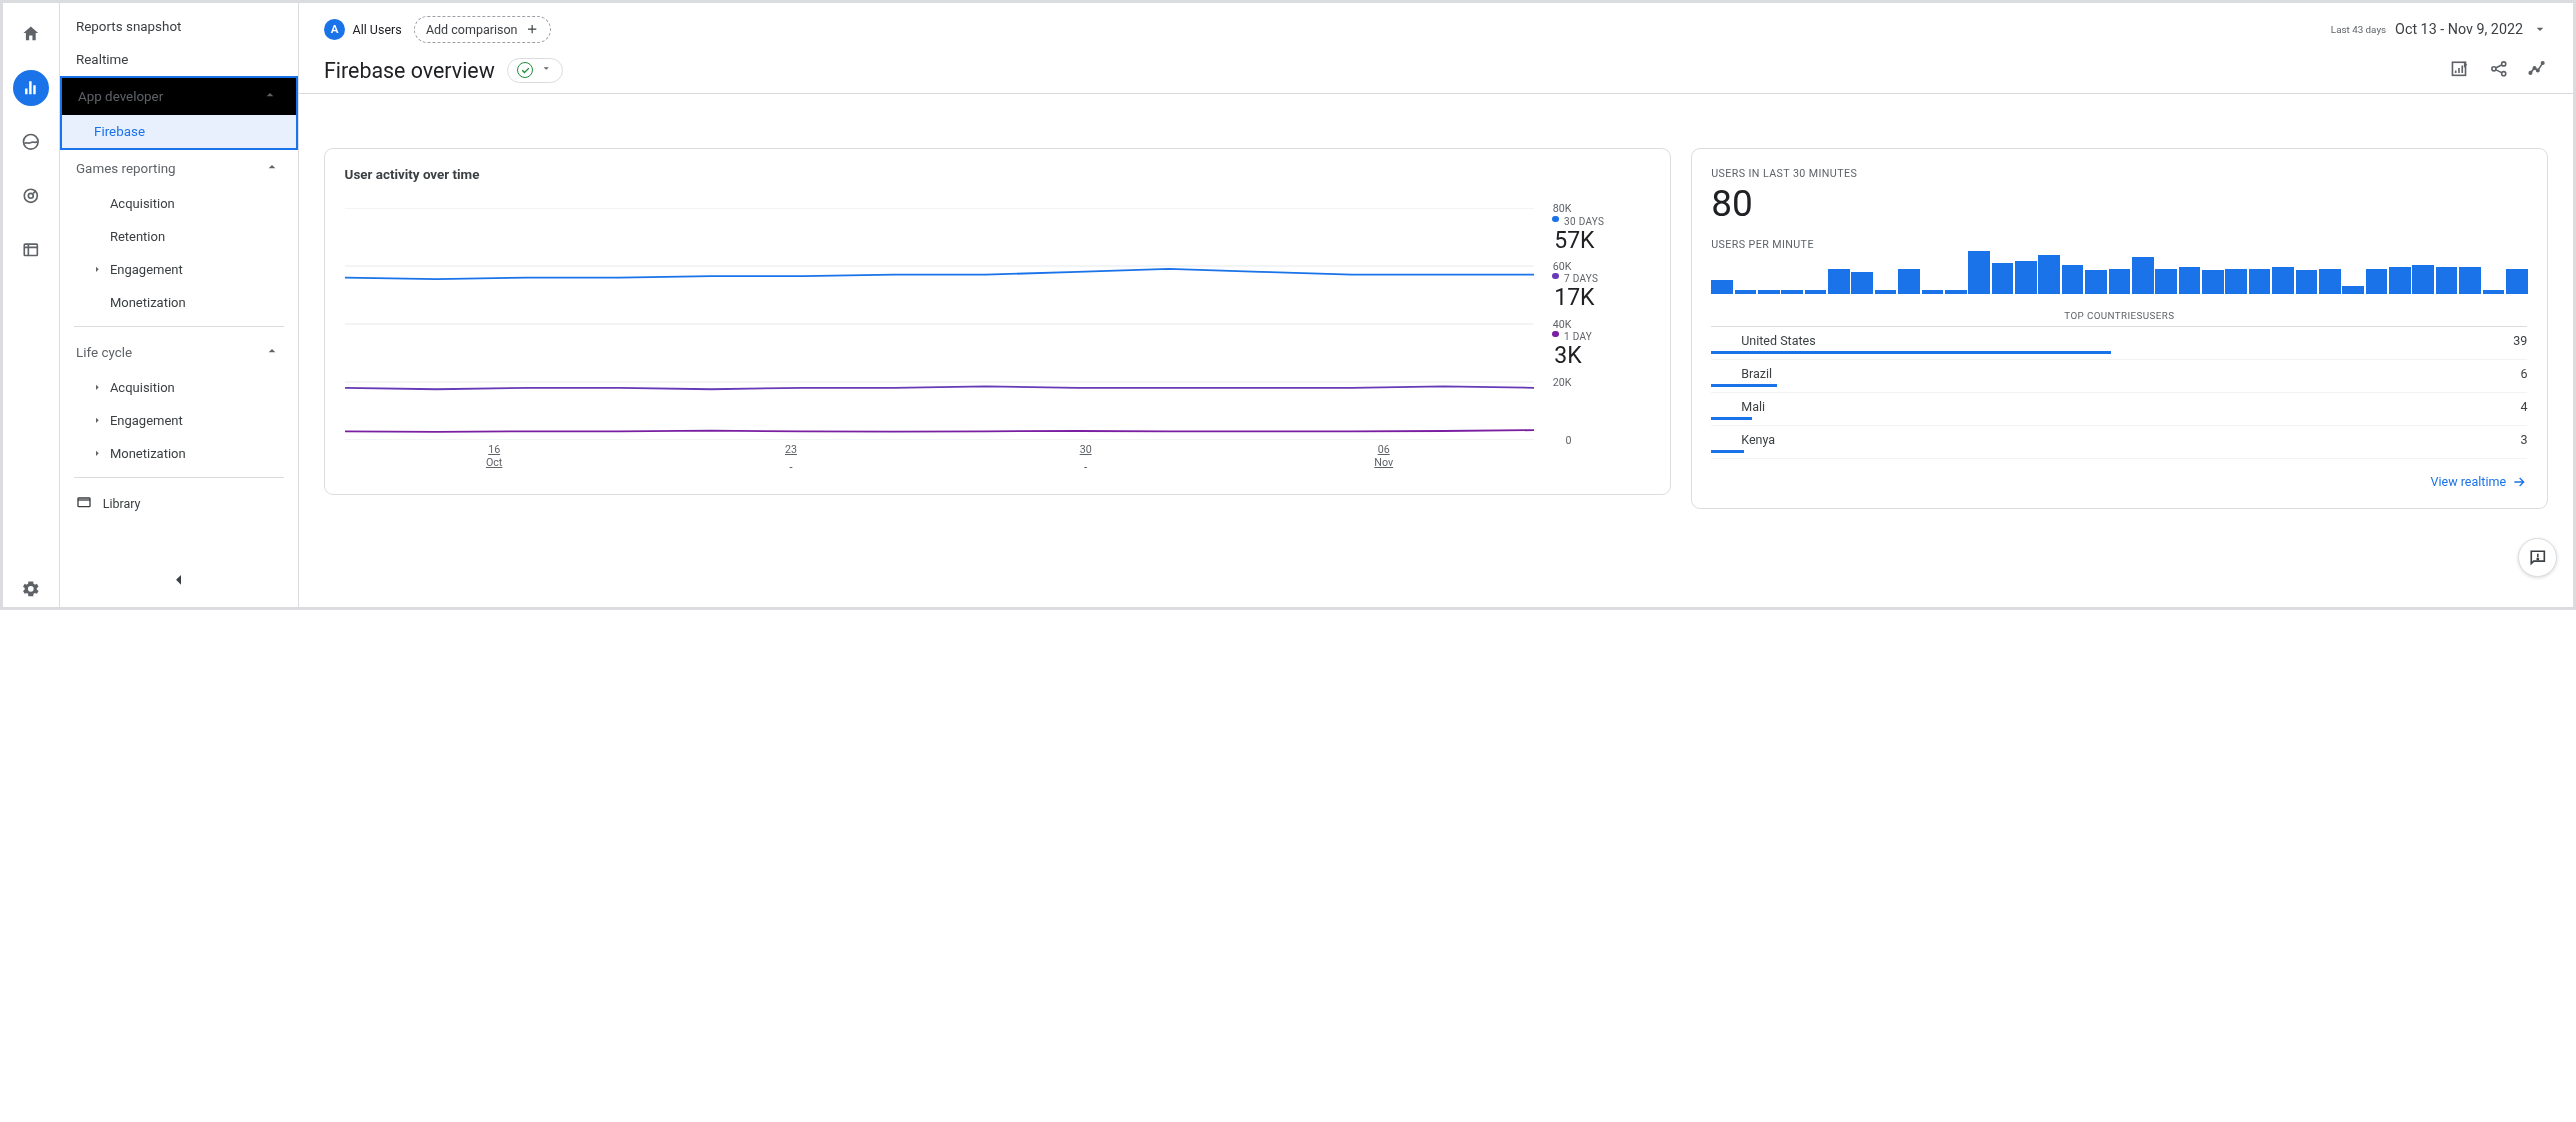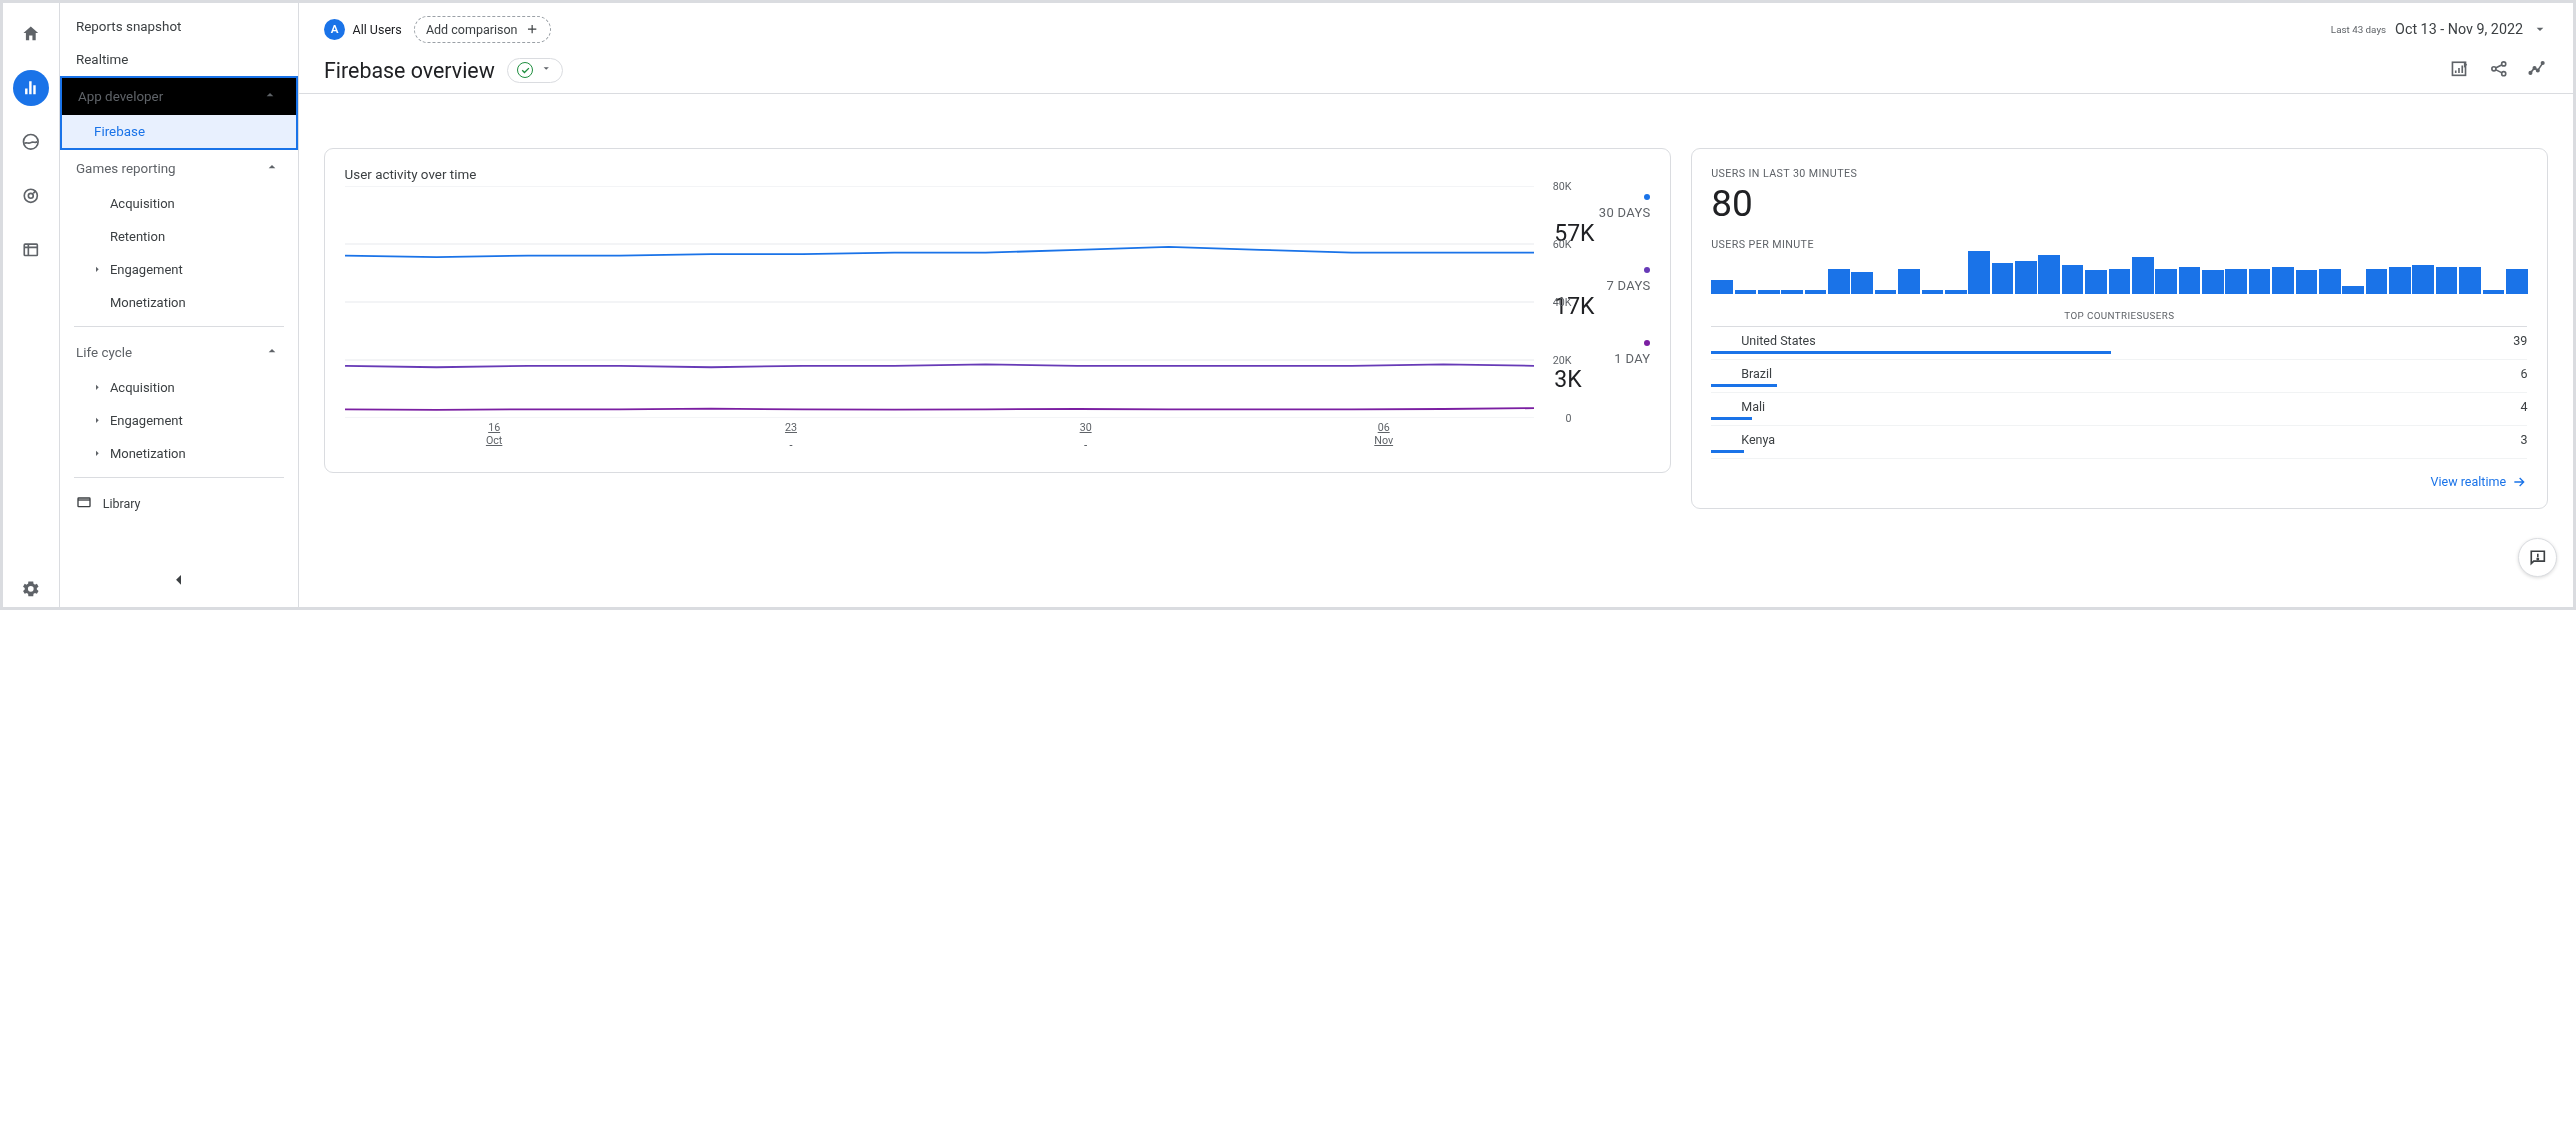--- a/index.html
+++ b/index.html
@@ -94,29 +94,29 @@
   .status-pill .check svg{width:10.7px;height:10.7px;}
   .status-pill .dd svg{width:12.5px;height:12.5px;color:#5f6368;}
   .title-actions{margin-left:auto;display:flex;gap:19.6px;color:#5f6368;}
   .title-actions .act{cursor:pointer;}
   .title-actions svg{width:19.6px;height:19.6px;}
   
   .cards{display:flex;gap:19.6px;padding:54px 25px 25px 25px;align-items:flex-start;}
   .card{border:0.9px solid #dadce0;border-radius:9px;background:#fff;padding:18px 19.6px;}
   .card.big{flex:1.6;}
   .card.side{flex:1;}
-  .card h3{font-size:13.4px;font-weight:400;color:#3c4043;margin-bottom:4px;}
+  .card h3{font-size:13.4px;font-weight:700;color:#3c4043;margin-bottom:26px;}
   .chart-wrap{display:flex;gap:18px;}
   .chart-area{flex:1;position:relative;height:268px;}
   .chart-svg{width:100%;height:232px;display:block;}
   .y-tick{position:absolute;right:-37px;font-size:10.7px;color:#5f6368;transform:translateY(-50%);}
   .x-axis{display:flex;justify-content:space-around;font-size:10.7px;color:#5f6368;margin-top:3.6px;}
   .x-axis div{text-align:center;line-height:1.2;text-decoration:underline;}
   .legend{width:98px;display:flex;flex-direction:column;gap:19.6px;padding-top:7.1px;}
-  .legend-item .lab{font-size:13px;color:#5f6368;display:flex;align-items:flex-end;gap:5.4px;letter-spacing:0.3px;flex-direction:column;}
+  .legend-item .lab{font-size:10px;color:#5f6368;display:flex;align-items:flex-start;gap:5.4px;letter-spacing:0.3px;}
   .legend-item .lab .dot{width:6.2px;height:6.2px;border-radius:50%;}
   .legend-item .val{font-size:23px;color:#202124;padding-left:1.8px;}
   
   .side-label{font-size:10.7px;color:#5f6368;letter-spacing:0.4px;}
   .side-big{font-size:37px;color:#202124;margin:1.8px 0 12.5px 0;}
   .mini-bars{display:flex;align-items:flex-end;height:43px;gap:1.8px;margin-bottom:10.7px;}
   .mini-bars .bar{flex:1;background:#1a73e8;}
   .country-head{display:flex;justify-content:center;font-size:9.8px;color:#5f6368;letter-spacing:0.4px;border-bottom:0.9px solid #dadce0;padding:5.4px 0;}
   .country-row{padding:5.4px 0;border-bottom:0.9px solid #f1f3f4;}
   .country-row .line1{display:flex;justify-content:space-between;font-size:12.5px;color:#3c4043;margin-left:30px;}

